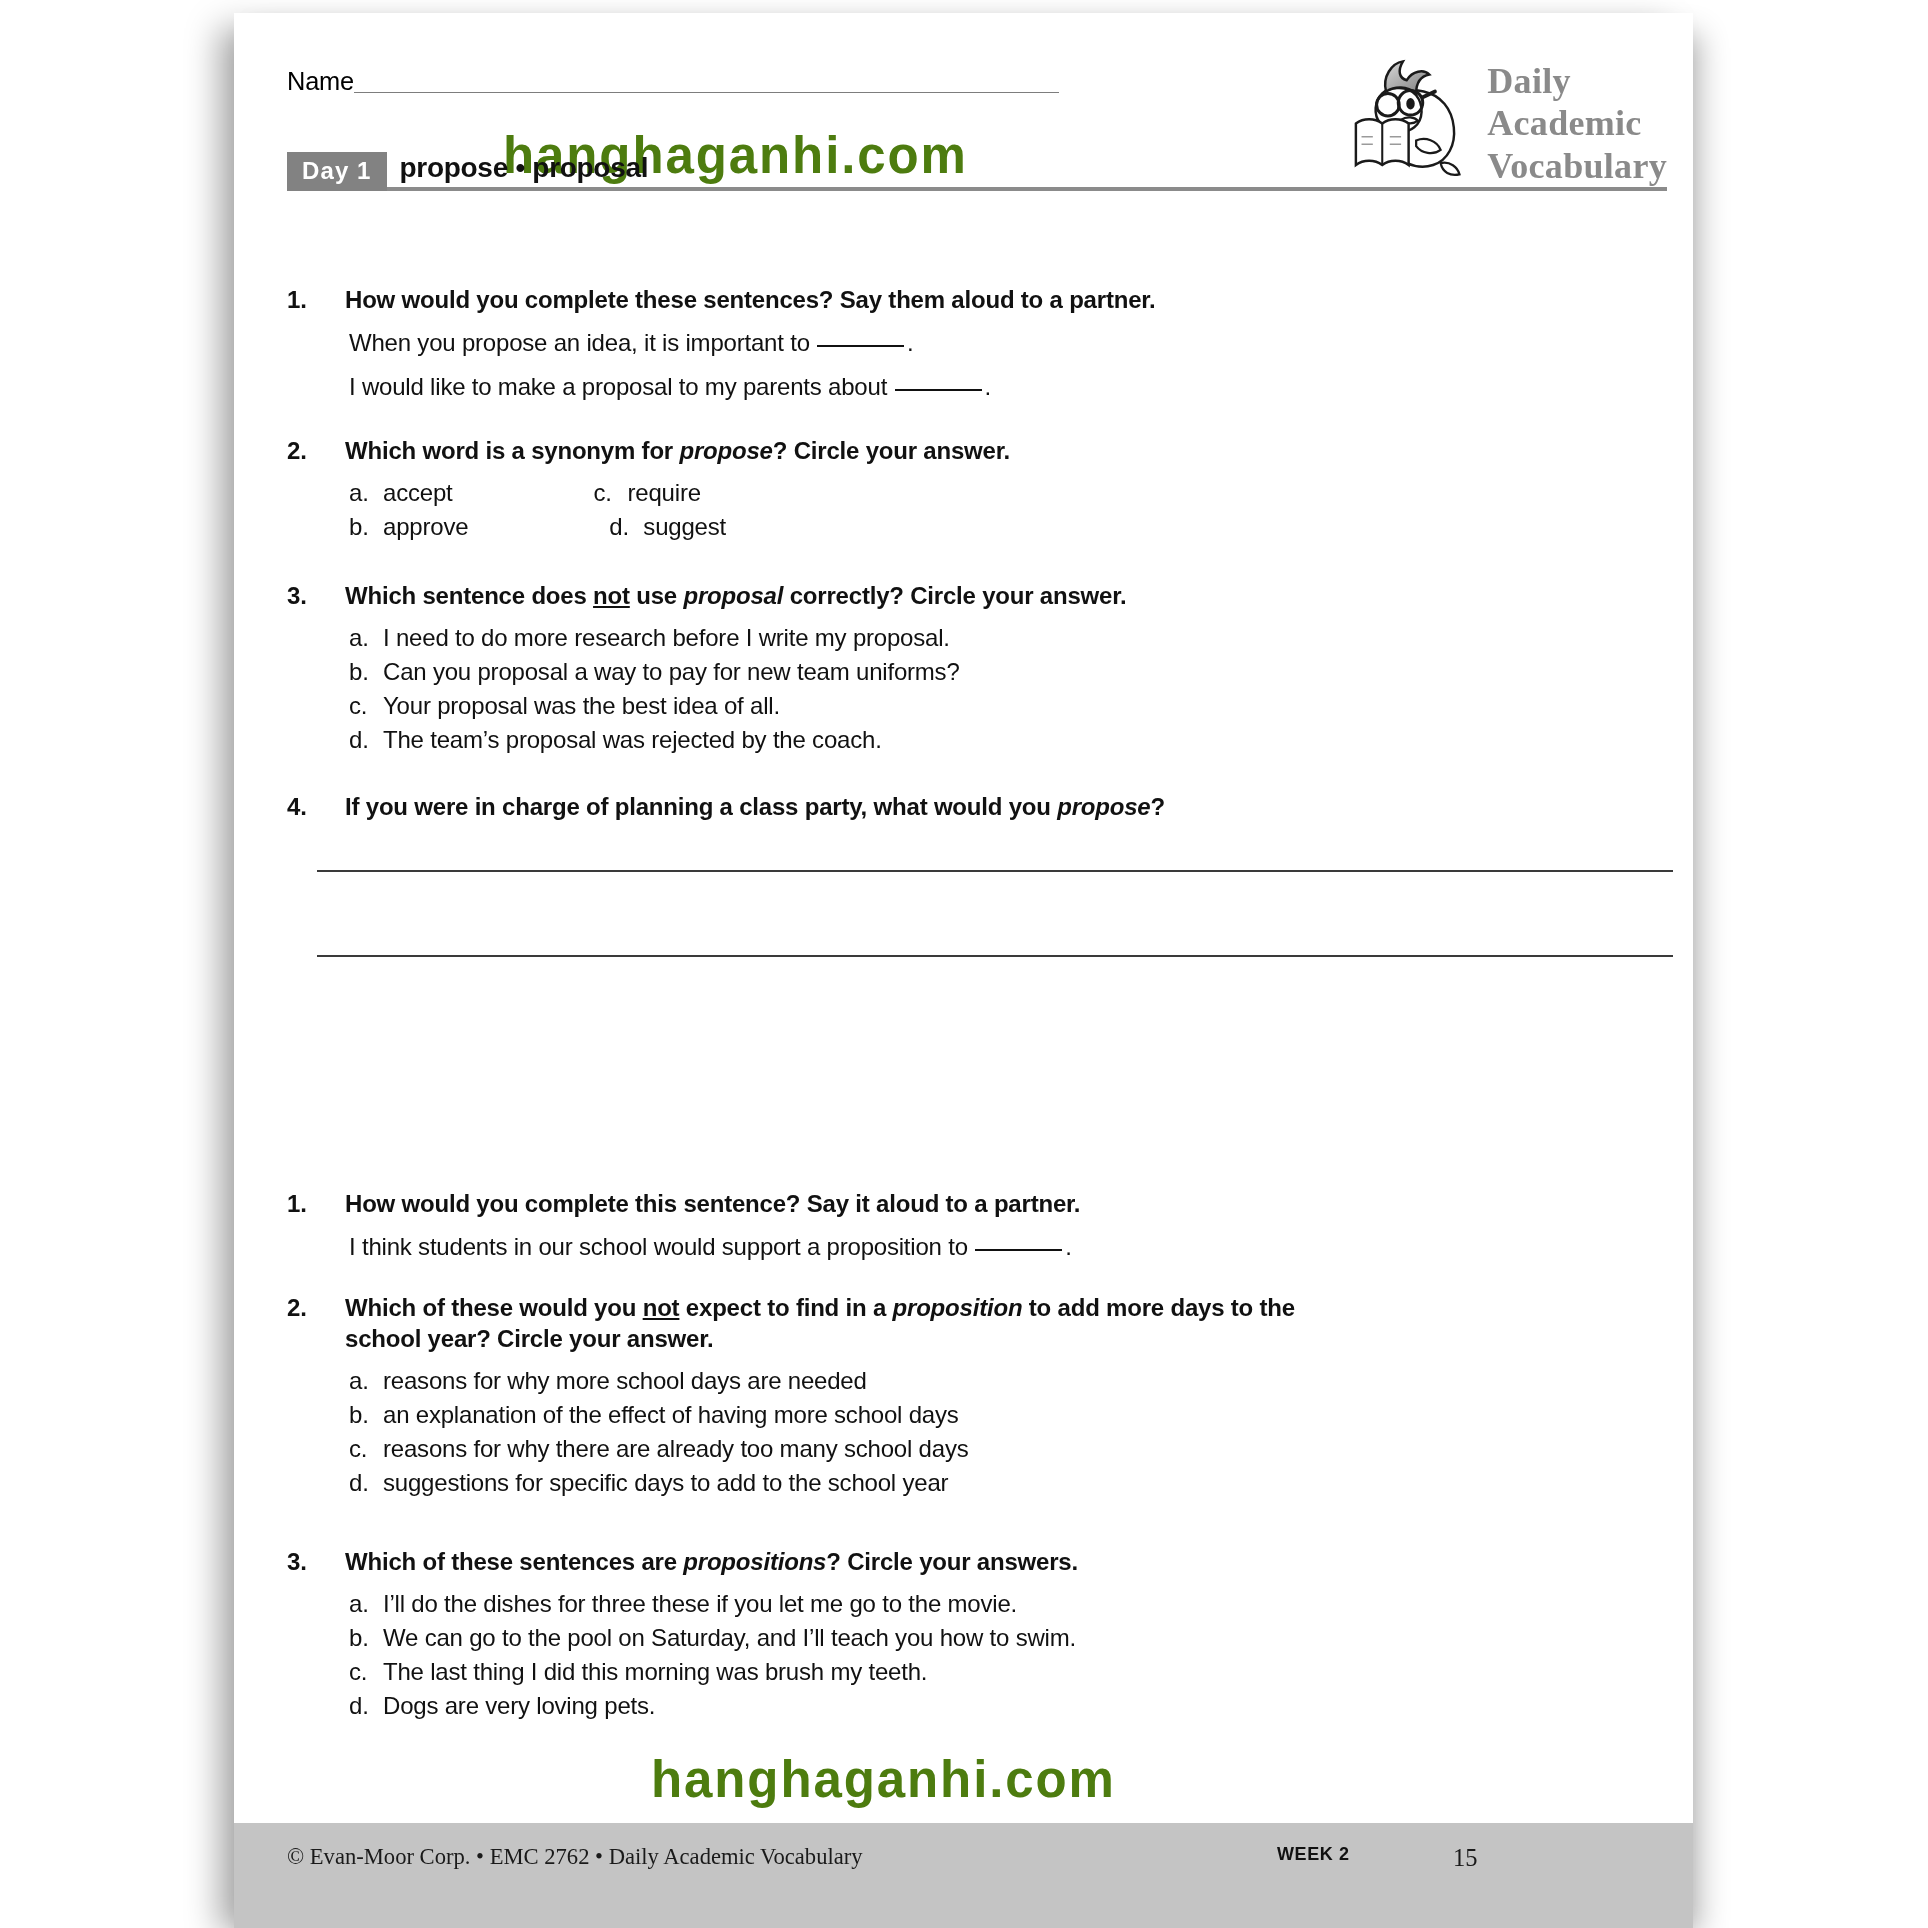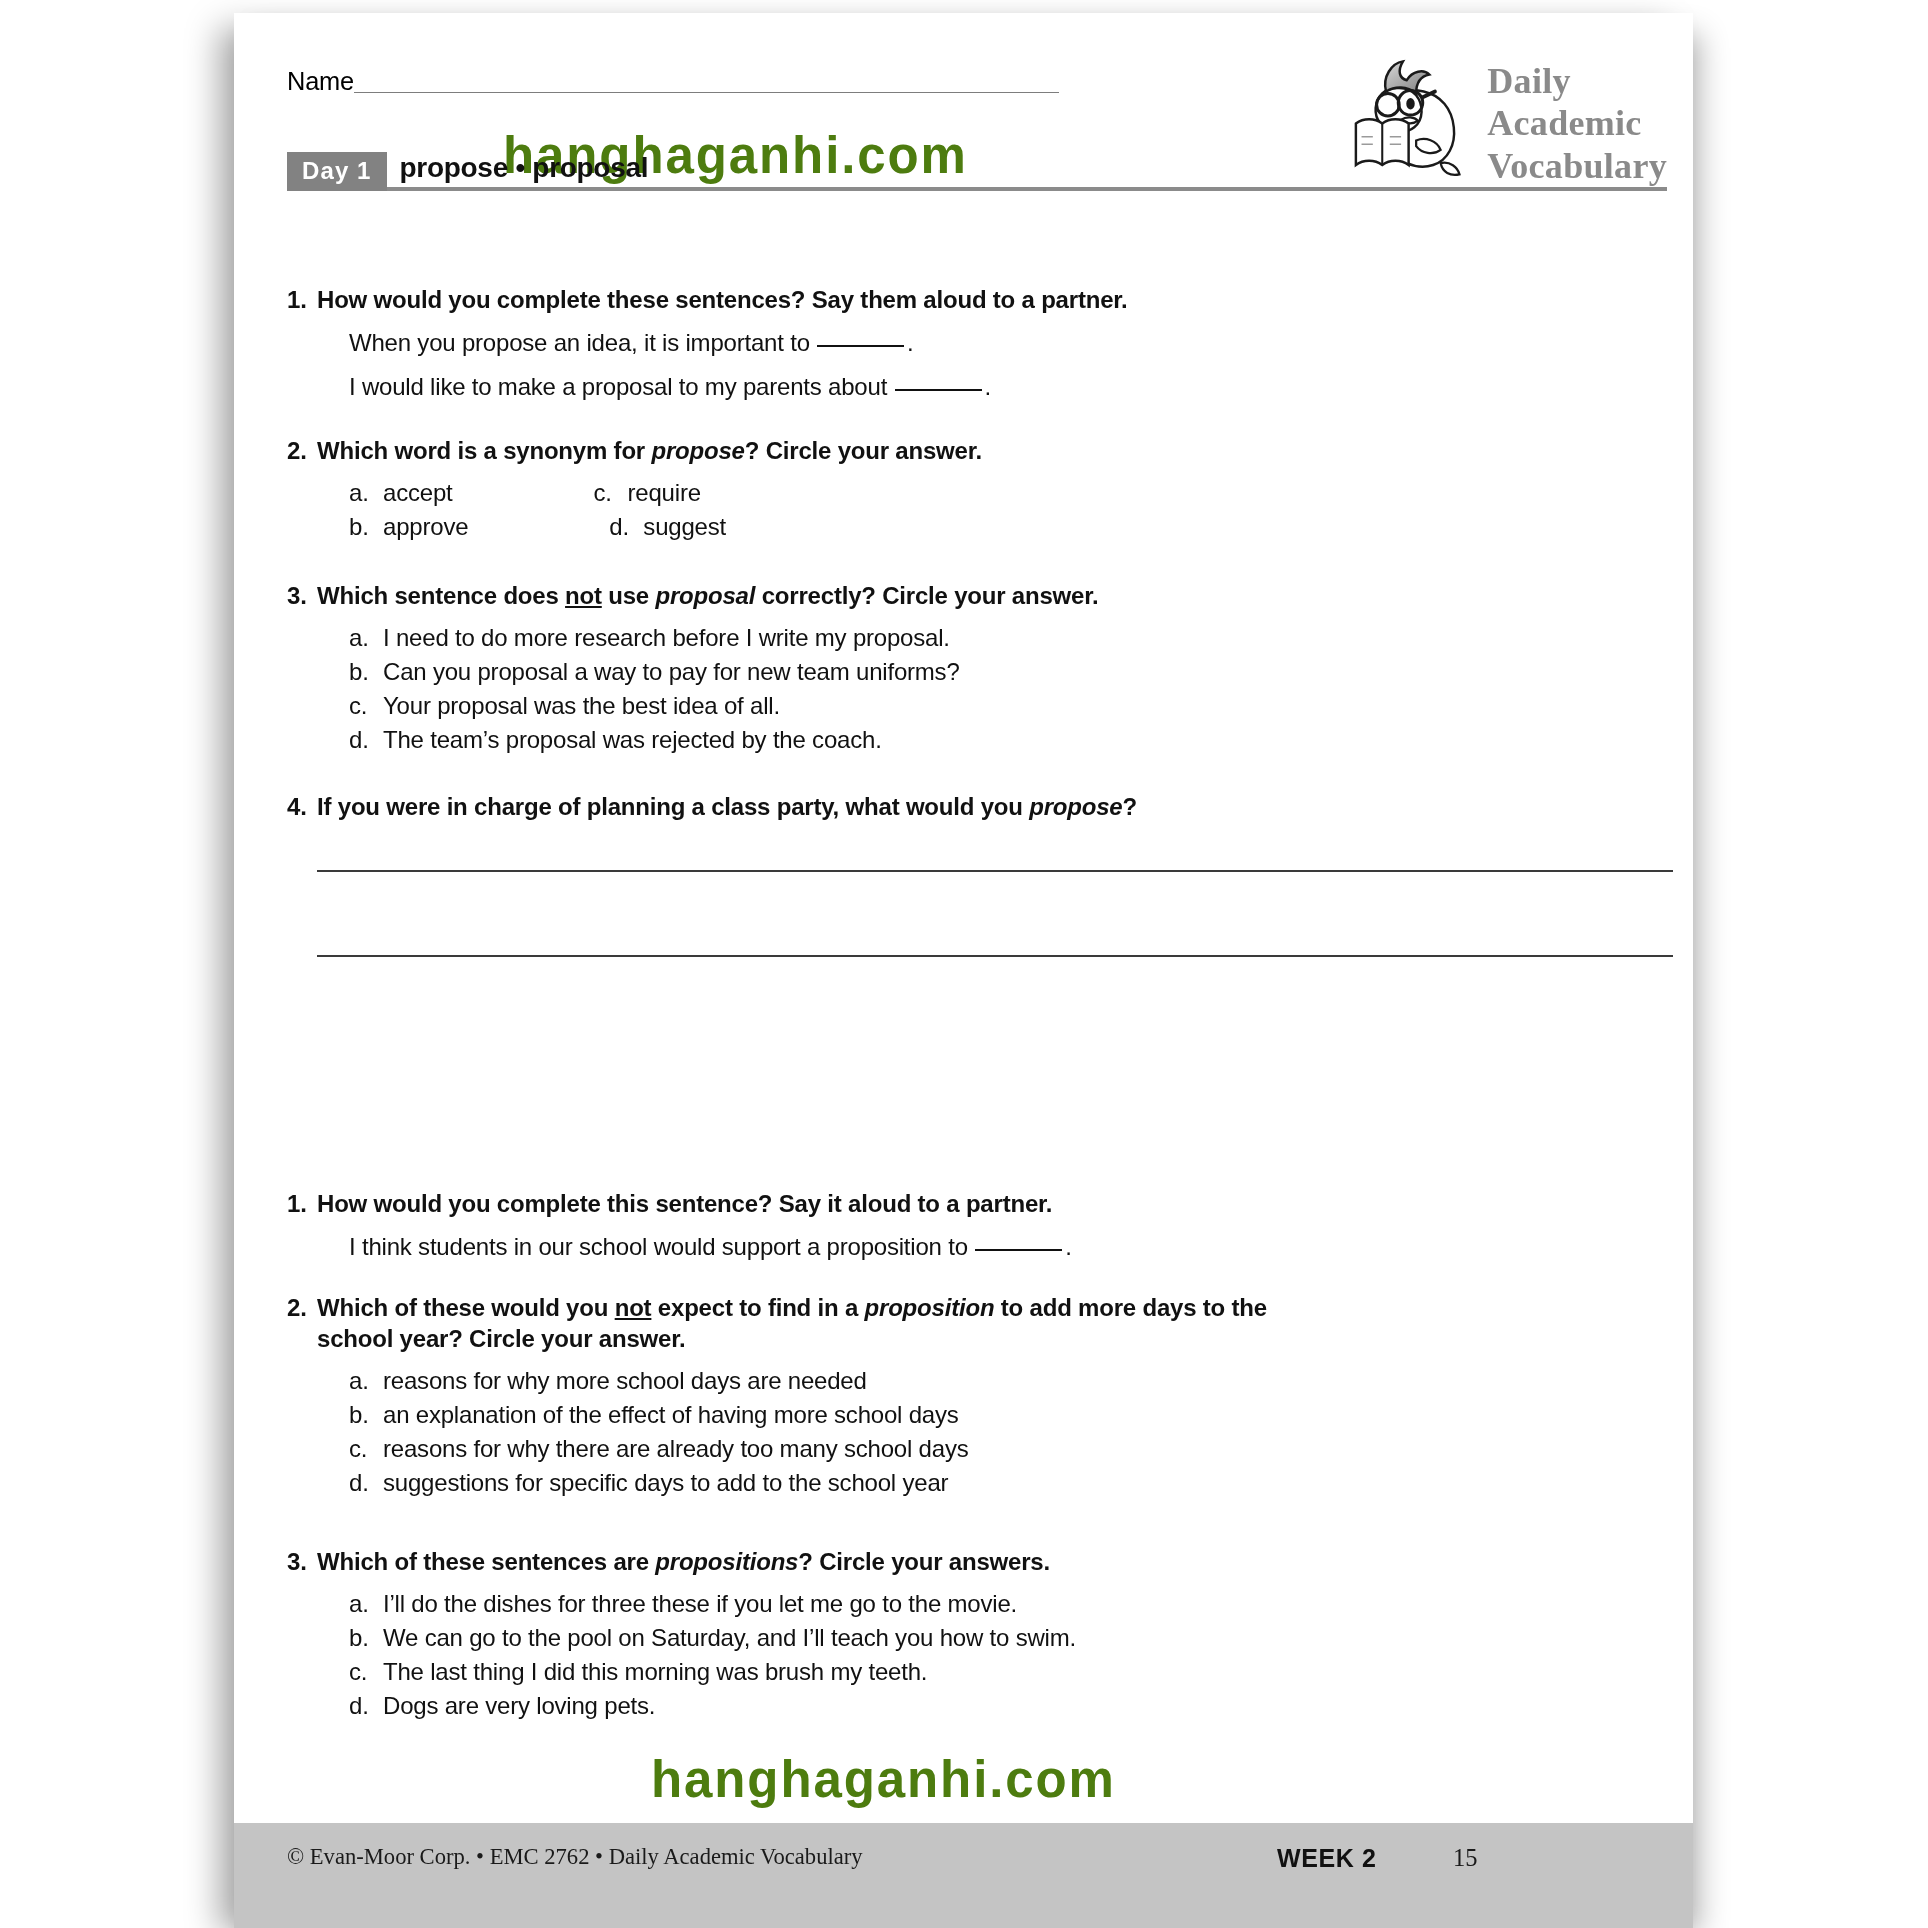--- a/index.html
+++ b/index.html
@@ -132,21 +132,21 @@
   }
   .q-head {
     display: flex;
     font-weight: bold;
     font-size: 24px;
     color: #111;
     line-height: 1.30;
     letter-spacing: -0.2px;
   }
   .q-num { width: 30px; flex: none; }
-  .q-text { flex: 1; }
+  .q-text { flex: 1; margin-left: 28px; }
   .q-text i { font-style: italic; }
   .q-text u { text-decoration: underline; text-underline-offset: 1.9px; }
 
   .sentence {
     font-size: 24px;
     color: #111;
     line-height: 1.28;
     letter-spacing: -0.2px;
     margin-left: 62px;
     margin-top: 13px;
@@ -210,21 +210,21 @@
     color: #1a1a1a;
     padding-left: 53px;
     padding-top: 21px;
     white-space: nowrap;
   }
   .footer-week {
     position: absolute;
     left: 1043px;
     top: 21px;
     font-weight: bold;
-    font-size: 25px;
+    font-size: 18px;
     letter-spacing: 0.6px;
     color: #111;
   }
   .footer-page {
     position: absolute;
     left: 1219px;
     top: 21px;
     font-family: "Liberation Serif", serif;
     font-size: 24.5px;
     color: #1a1a1a;

